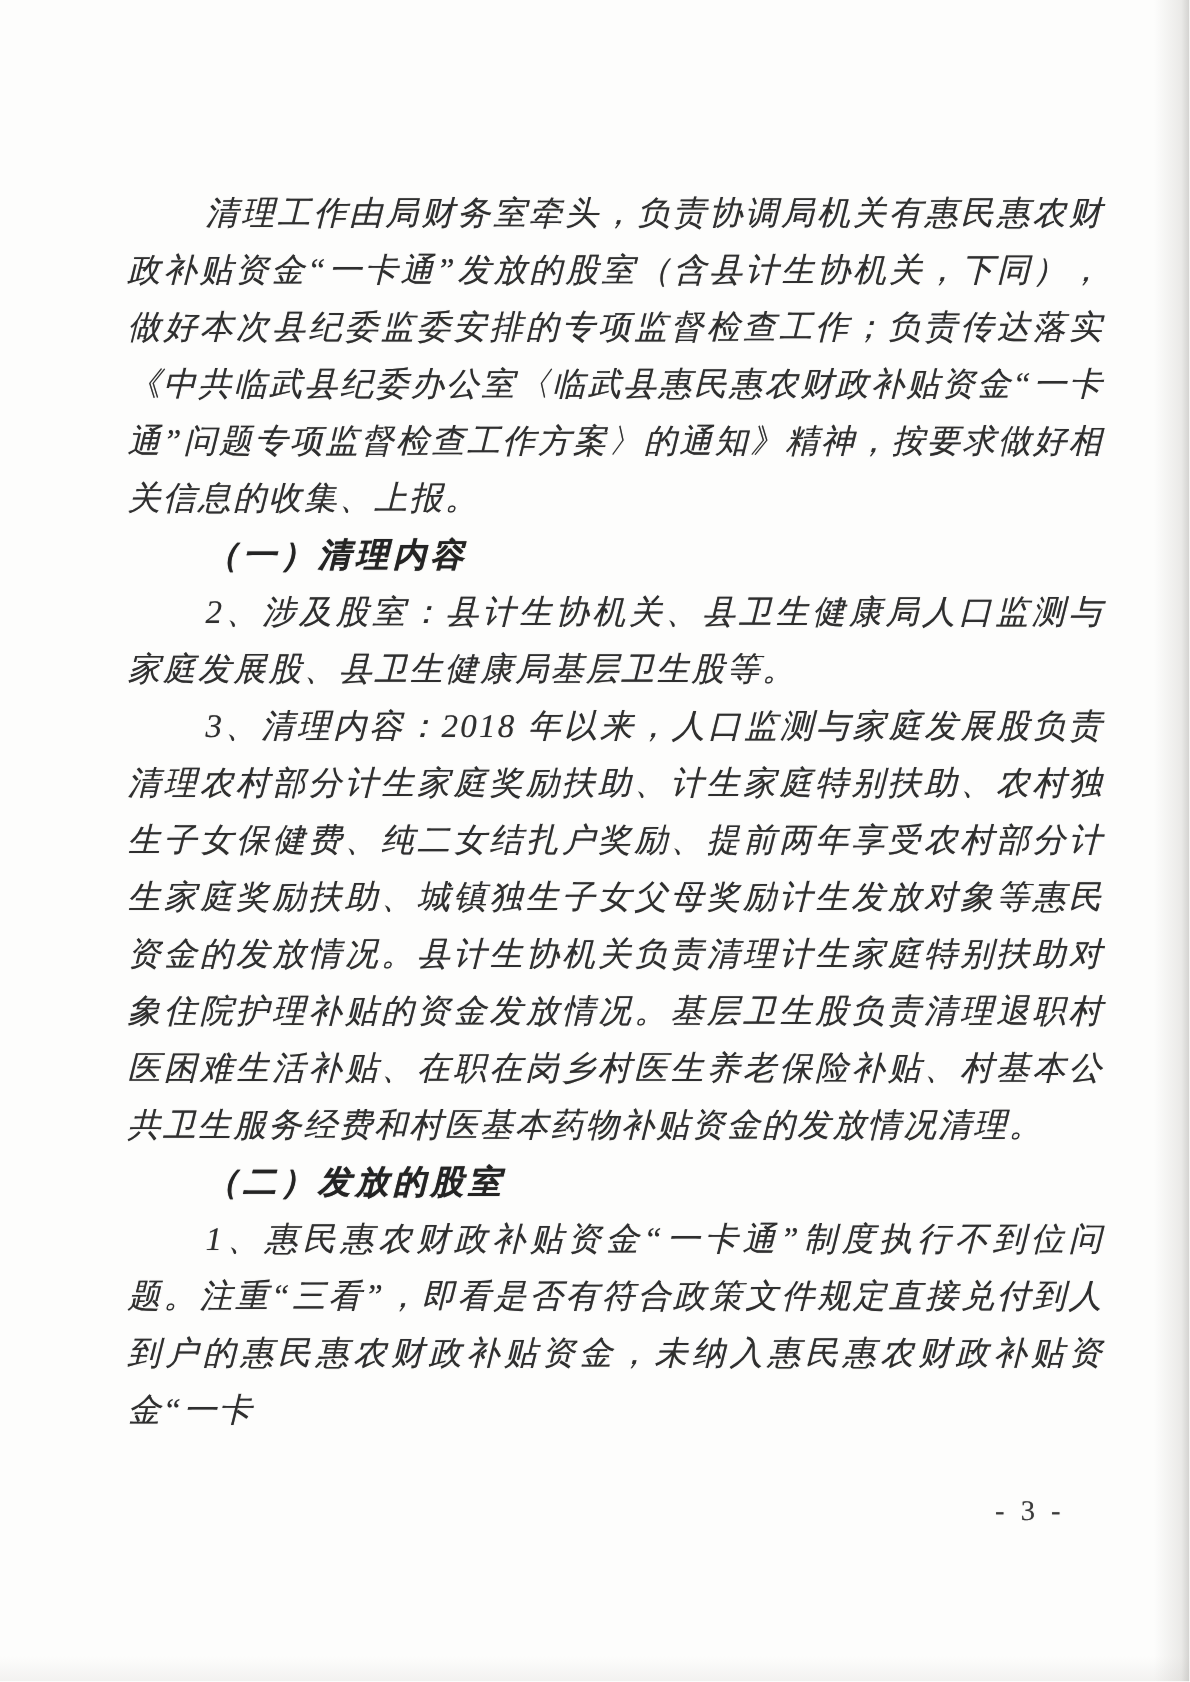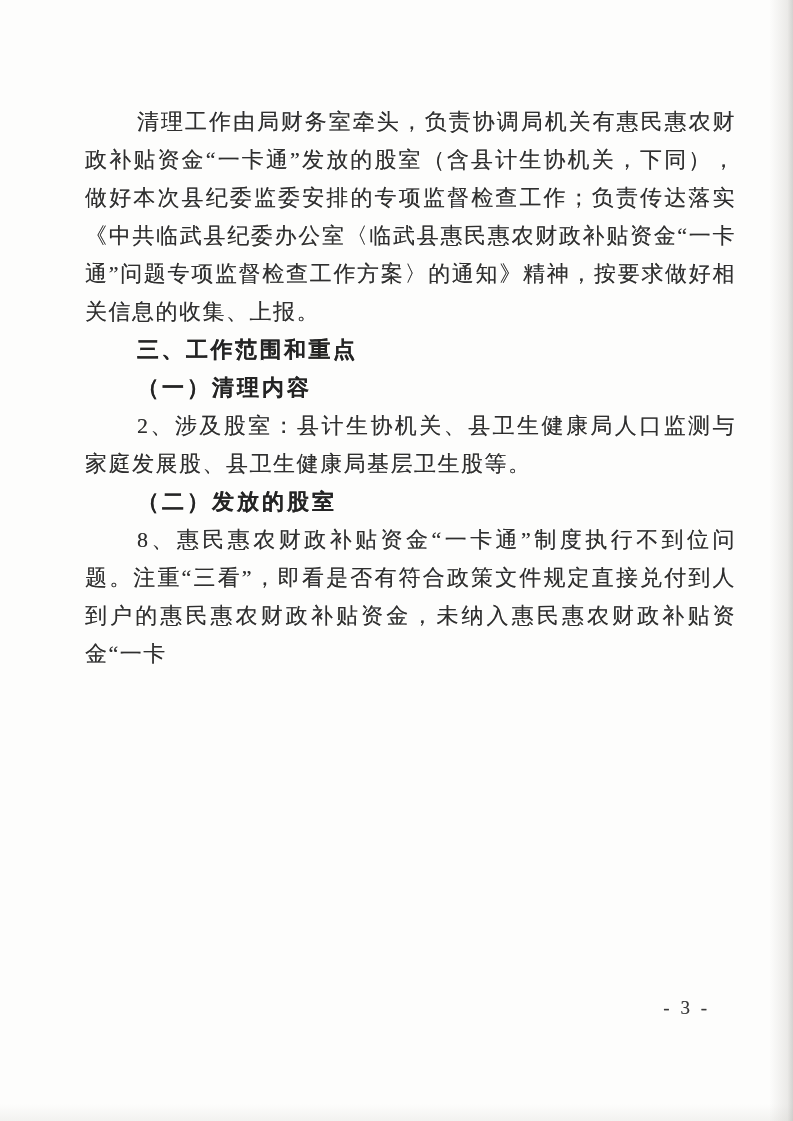--- a/index.html
+++ b/index.html
@@ -22,22 +22,23 @@
         rgba(255,255,255,0) 0%,
         rgba(255,255,255,0) 98.5%,
         rgba(210,208,204,0.25) 100%),
       #fdfdfc;
     font-family: "Liberation Serif", "DejaVu Serif", serif;
     color: #2f2f2f;
   }
   .content {
     position: absolute;
     left: 85px;
-    top: 103px;
+    top: 123px;
     width: 651px;
+    font-style: italic;
   }
   .content p {
     margin: 0;
     font-size: 22px;
     line-height: 38px;
     letter-spacing: 1.5px;
     text-align: justify;
     text-indent: 52px;
     text-shadow: 0 0 0.5px rgba(45,45,45,0.55);
     word-break: break-all;
@@ -65,21 +66,21 @@
     font-family: "Liberation Serif", "DejaVu Serif", serif;
     text-shadow: 0 0 0.5px rgba(45,45,45,0.5);
   }
 </style>
 </head>
 <body>
 
 <div class="page">
   <div class="content">
     <p class="body">清理工作由局财务室牵头，负责协调局机关有惠民惠农财政补贴资金“一卡通”发放的股室（含县计生协机关，下同），做好本次县纪委监委安排的专项监督检查工作；负责传达落实《中共临武县纪委办公室〈临武县惠民惠农财政补贴资金“一卡通”问题专项监督检查工作方案〉的通知》精神，按要求做好相关信息的收集、上报。</p>
-    <p class="h-hei">三、工作范围和重点</p>
     <p class="h-kai">（一）清理内容</p>
     <p class="body">2、涉及股室：县计生协机关、县卫生健康局人口监测与家庭发展股、县卫生健康局基层卫生股等。</p>
+    <p class="body">3、清理内容：2018 年以来，人口监测与家庭发展股负责清理农村部分计生家庭奖励扶助、计生家庭特别扶助、农村独生子女保健费、纯二女结扎户奖励、提前两年享受农村部分计生家庭奖励扶助、城镇独生子女父母奖励计生发放对象等惠民资金的发放情况。县计生协机关负责清理计生家庭特别扶助对象住院护理补贴的资金发放情况。基层卫生股负责清理退职村医困难生活补贴、在职在岗乡村医生养老保险补贴、村基本公共卫生服务经费和村医基本药物补贴资金的发放情况清理。</p>
     <p class="h-kai">（二）发放的股室</p>
-    <p class="body">8、惠民惠农财政补贴资金“一卡通”制度执行不到位问题。注重“三看”，即看是否有符合政策文件规定直接兑付到人到户的惠民惠农财政补贴资金，未纳入惠民惠农财政补贴资金“一卡</p>
+    <p class="body">1、惠民惠农财政补贴资金“一卡通”制度执行不到位问题。注重“三看”，即看是否有符合政策文件规定直接兑付到人到户的惠民惠农财政补贴资金，未纳入惠民惠农财政补贴资金“一卡</p>
   </div>
 
   <div class="page-number">- 3 -</div>
 </div>
 
 </body></html>

